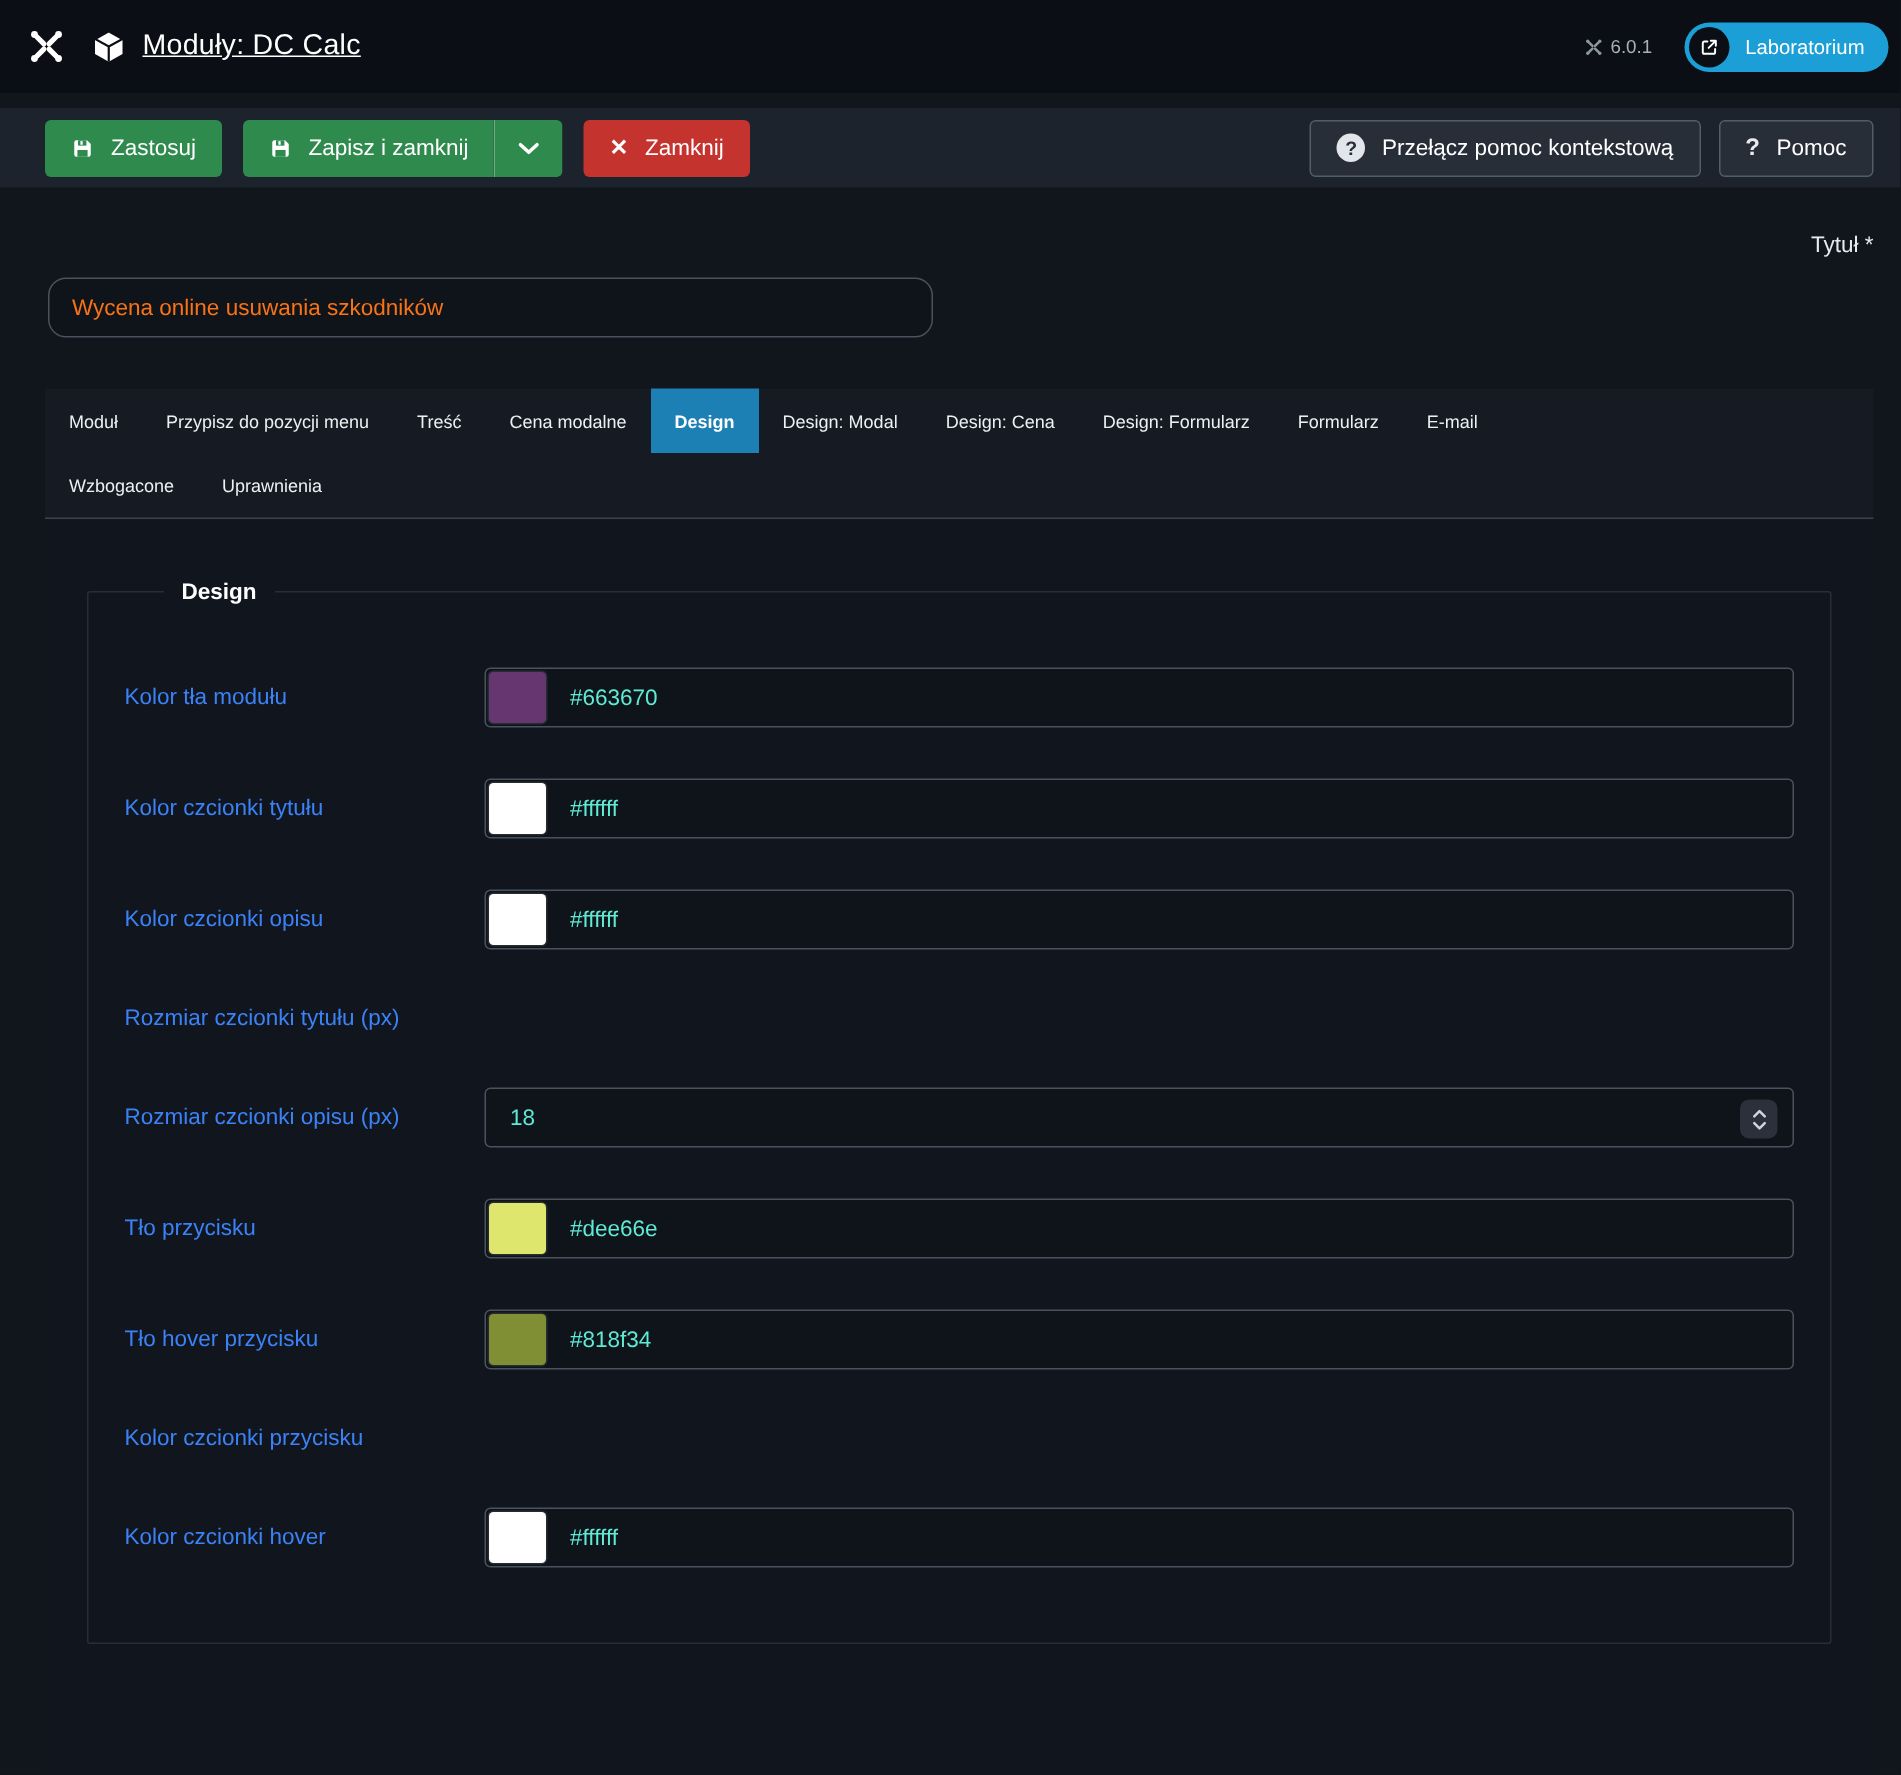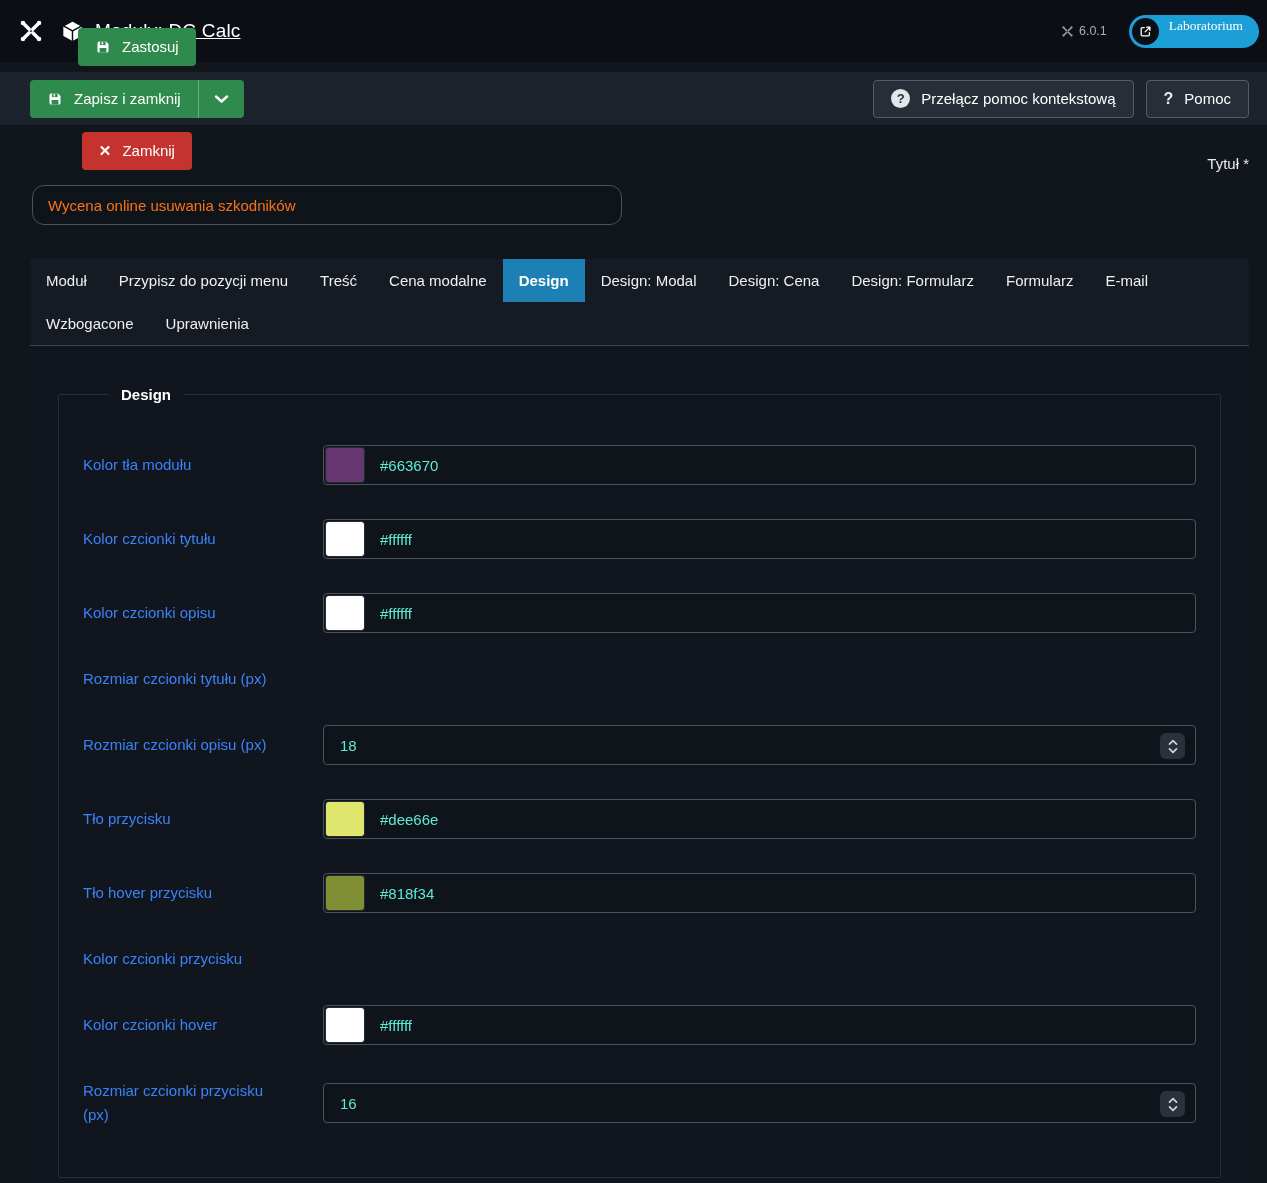--- a/index.html
+++ b/index.html
@@ -18,39 +18,39 @@
     align-items: center;
     padding: 0 8px 0 12px;
   }
   .joomla-logo { width: 26px; height: 26px; margin: 0 18px 0 6px; flex: 0 0 auto; }
   .module-icon { width: 21px; height: 22px; margin-right: 12px; flex: 0 0 auto; }
   .app-title { font-size: 19px; font-weight: 400; color: #ffffff; letter-spacing: .2px; text-decoration: underline; }
   .header-right { margin-left: auto; display: flex; align-items: center; gap: 22px; }
   .version { display: flex; align-items: center; gap: 5px; color: #a7afb8; font-size: 12.5px; }
   .version svg { width: 13px; height: 13px; opacity: .85; }
   .lab-pill {
-    display: flex; align-items: flex-start; gap: 10px;
+    display: flex; align-items: center; gap: 10px;
     background: #1b9fd6; border: none; cursor: pointer;
     border-radius: 17px; height: 33px; padding: 3px 16px 3px 3px;
-    color: #ffffff; font-size: 13.5px; font-family: Liberation Serif, serif;
+    color: #ffffff; font-size: 13.5px; font-family: Liberation Sans, sans-serif;
   }
   .lab-circle {
     width: 27px; height: 27px; border-radius: 50%;
     background: #0b0e14; display: flex; align-items: center; justify-content: center;
   }
 
   
   .toolbar {
     margin-top: 10px;
     height: 53px;
     background: #1c232d;
     display: flex; align-items: center;
     padding: 0 18px 0 30px;
   }
-  .toolbar-left { display: flex; align-items: center; gap: 14px; flex-direction: column; }
+  .toolbar-left { display: flex; align-items: center; gap: 14px; }
   .toolbar-right { margin-left: auto; display: flex; align-items: center; gap: 12px; }
   .btn {
     display: inline-flex; align-items: center; gap: 11px;
     height: 38px; padding: 0 17px;
     border: none; border-radius: 4px; cursor: pointer;
     font-family: inherit; font-size: 15px; color: #ffffff; white-space: nowrap;
   }
   .btn.green { background: #2f8a4d; }
   .btn.red   { background: #c5332f; }
   .btn.dark  { background: #272e37; border: 1px solid #545c67; }
@@ -80,21 +80,21 @@
     padding: 0 15px; outline: none;
   }
 
   
   .card { margin-top: 34px; background: #151a23; }
   .tab-bar { display: block; border-bottom: 1px solid #3a424e; }
   .tab-row { display: flex; }
   .tab {
     height: 43px; padding: 0 16px;
     background: transparent; border: none; cursor: pointer;
-    font-family: inherit; font-size: 15px; color: #edf0f2; white-space: nowrap;
+    font-family: inherit; font-size: 12px; color: #edf0f2; white-space: nowrap;
   }
   .tab.active { background: #1d80b4; color: #ffffff; font-weight: bold; }
 
   .tab-content { background: #11161e; padding: 40px 28px 60px; min-height: 840px; }
 
   fieldset.design-set {
     border: 1px solid #272e38;
     border-radius: 2px;
     padding: 14px 24px 50px;
   }
@@ -309,29 +309,17 @@
             <div class="field-row">
               <div class="field-label">Kolor czcionki przycisku</div>
             </div>
             <div class="field-row">
               <div class="field-label">Kolor czcionki hover</div>
               <div class="control color">
                 <span class="swatch" style="background: rgb(255, 255, 255);"></span>
                 <span class="val">#ffffff</span>
               </div>
             </div>
-            <div class="field-row">
-              <div class="field-label">Rozmiar czcionki przycisku (px)</div>
-              <div class="control number">
-                <span class="val">16</span>
-                <span class="spinner">
-                  <svg width="12" height="17" viewBox="0 0 12 17">
-                    <path d="M2.5 6.2 L6 2.7 L9.5 6.2" fill="none" stroke="#cfd4da" stroke-width="1.7" stroke-linecap="round" stroke-linejoin="round"></path>
-                    <path d="M2.5 10.8 L6 14.3 L9.5 10.8" fill="none" stroke="#cfd4da" stroke-width="1.7" stroke-linecap="round" stroke-linejoin="round"></path>
-                  </svg>
-                </span>
-              </div>
-            </div>
           </div>
       </fieldset>
     </div>
   </div>
 </main>
 
 </body></html>

